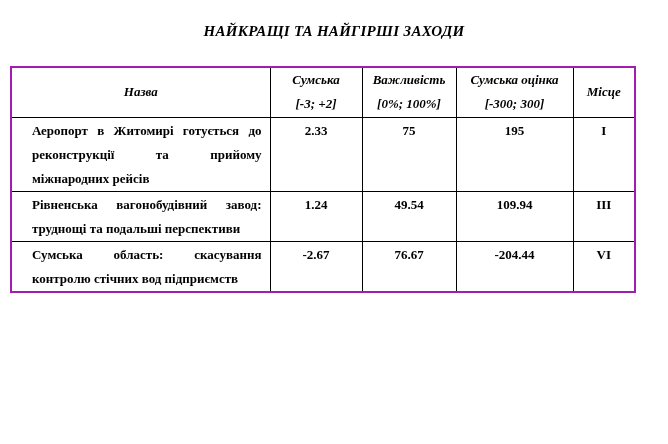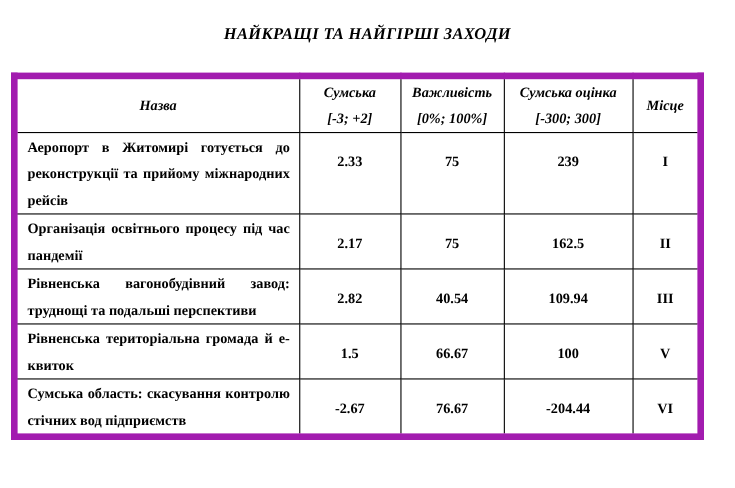--- a/index.html
+++ b/index.html
@@ -16,21 +16,21 @@
     font-size: 15px;
     font-weight: bold;
     font-style: italic;
     letter-spacing: 0.3px;
   }
   table.ratings {
     border-collapse: collapse;
     table-layout: fixed;
     width: 625px;
     margin: 26px 0 0 10px;
-    border: 6px solid #a21caf;
+    border: 2px solid #a21caf;
   }
   table.ratings th, table.ratings td {
     border: 1px solid #000;
     font-size: 13px;
     font-weight: bold;
     line-height: 24px;
     overflow: hidden;
   }
   
   col.c-name  { width: 259px; }
@@ -42,26 +42,26 @@
   thead tr { height: 50px; }
   table.ratings th {
     font-style: italic;
     text-align: center;
     vertical-align: middle;
     padding: 0 2px;
   }
   td.name-cell {
     text-align: justify;
     vertical-align: top;
-    padding: 1px 8px 0 9px;
+    padding: 1px 8px 0 20px;
   }
   td.num-cell {
     text-align: center;
     vertical-align: top;
-    padding-top: 14px;
+    padding-top: 1px;
   }
   tr.r-0 { height: 74px; }
   tr.r-1 { height: 49px; }
   tr.r-2 { height: 49px; }
   tr.r-3 { height: 25px; }
   tr.r-4 { height: 48px; }
   tr.r-5 { height: 48px; }
 </style>
 </head>
 <body>
@@ -98,48 +98,34 @@
         <th>
           <span>Місце</span>
         </th>
       </tr>
     </thead>
     <tbody id="table-body">
   <tr class="r-0">
     <td class="name-cell">Аеропорт в Житомирі готується до реконструкції та прийому міжнародних рейсів</td>
     <td class="num-cell">2.33</td>
     <td class="num-cell">75</td>
-    <td class="num-cell">239</td>
+    <td class="num-cell">195</td>
     <td class="num-cell">I</td>
   </tr>
 
-  <tr class="r-1">
-    <td class="name-cell">Організація  освітнього процесу під час пандемії</td>
-    <td class="num-cell">2.17</td>
-    <td class="num-cell">75</td>
-    <td class="num-cell">162.5</td>
-    <td class="num-cell">II</td>
-  </tr>
 
   <tr class="r-2">
     <td class="name-cell">Рівненська вагонобудівний завод: труднощі та подальші перспективи</td>
-    <td class="num-cell">2.82</td>
-    <td class="num-cell">40.54</td>
+    <td class="num-cell">1.24</td>
+    <td class="num-cell">49.54</td>
     <td class="num-cell">109.94</td>
     <td class="num-cell">III</td>
   </tr>
 
 
-  <tr class="r-4">
-    <td class="name-cell">Рівненська територіальна громада й е-квиток</td>
-    <td class="num-cell">1.5</td>
-    <td class="num-cell">66.67</td>
-    <td class="num-cell">100</td>
-    <td class="num-cell">V</td>
-  </tr>
 
   <tr class="r-5">
     <td class="name-cell">Сумська область: скасування контролю стічних вод підприємств</td>
     <td class="num-cell">-2.67</td>
     <td class="num-cell">76.67</td>
     <td class="num-cell">-204.44</td>
     <td class="num-cell">VI</td>
   </tr>
 </tbody>
   </table>

